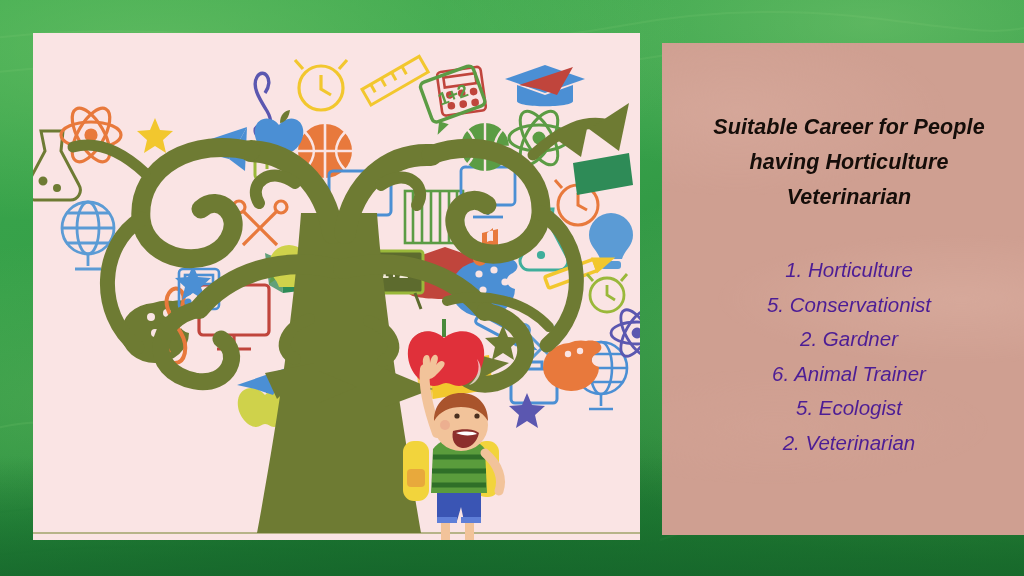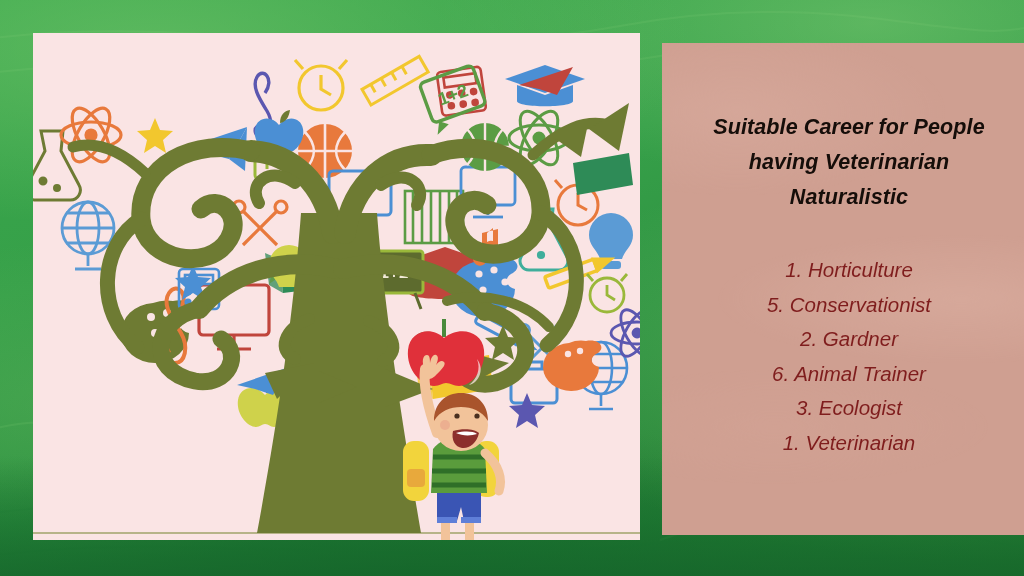--- a/index.html
+++ b/index.html
@@ -36,21 +36,21 @@
       background:
         radial-gradient(ellipse 300px 120px at 20% 14%, rgba(222,178,165,.8), rgba(222,178,165,0) 70%),
         radial-gradient(ellipse 340px 90px at 80% 52%, rgba(226,184,170,.75), rgba(226,184,170,0) 72%),
         radial-gradient(ellipse 300px 80px at 30% 78%, rgba(214,166,152,.6), rgba(214,166,152,0) 72%);}
   .panel-inner{position:relative;padding:0 14px;text-align:center;color:#19100c;}
   .panel-title{margin-top:67px;font-size:21.5px;line-height:35px;
       font-weight:bold;font-style:italic;letter-spacing:.1px;color:#150d09;}
   .panel-title span{display:block;}
   .career-list{margin:38px 0 0 0;padding:0;list-style:none;}
   .career-list li{font-size:20.5px;line-height:34.5px;font-style:italic;
-      font-weight:400;color:#7f1d1d;white-space:nowrap;}
+      font-weight:400;color:#4c1d95;white-space:nowrap;}
 </style>
 </head>
 <body>
 
 <div class="slide">
 
   <div class="bg"></div>
   <svg class="bg-veins" viewBox="0 0 1024 576" preserveAspectRatio="none">
     <g fill="none" stroke="#8fd47f" stroke-width="2" opacity=".45">
       <path d="M-20 40 C 180 10, 380 70, 620 26 S 980 60, 1050 18"></path>
@@ -459,27 +459,27 @@
         <rect x="428" y="514" width="18" height="5" fill="#fff"></rect>
       </g>
     </svg>
   </div>
 
   <div class="text-panel">
     <div class="panel-tex"></div>
     <div class="panel-inner">
       <div class="panel-title">
         <span>Suitable Career for People</span>
-        <span>having Veterinarian</span>
-        <span>Naturalistic</span>
+        <span>having Horticulture</span>
+        <span>Veterinarian</span>
       </div>
       <ul class="career-list">
         <li>1. Horticulture</li>
         <li>5. Conservationist</li>
         <li>2. Gardner</li>
         <li>6. Animal Trainer</li>
-        <li>3. Ecologist</li>
-        <li>1. Veterinarian</li>
+        <li>5. Ecologist</li>
+        <li>2. Veterinarian</li>
       </ul>
     </div>
   </div>
 
 </div>
 
 </body></html>

